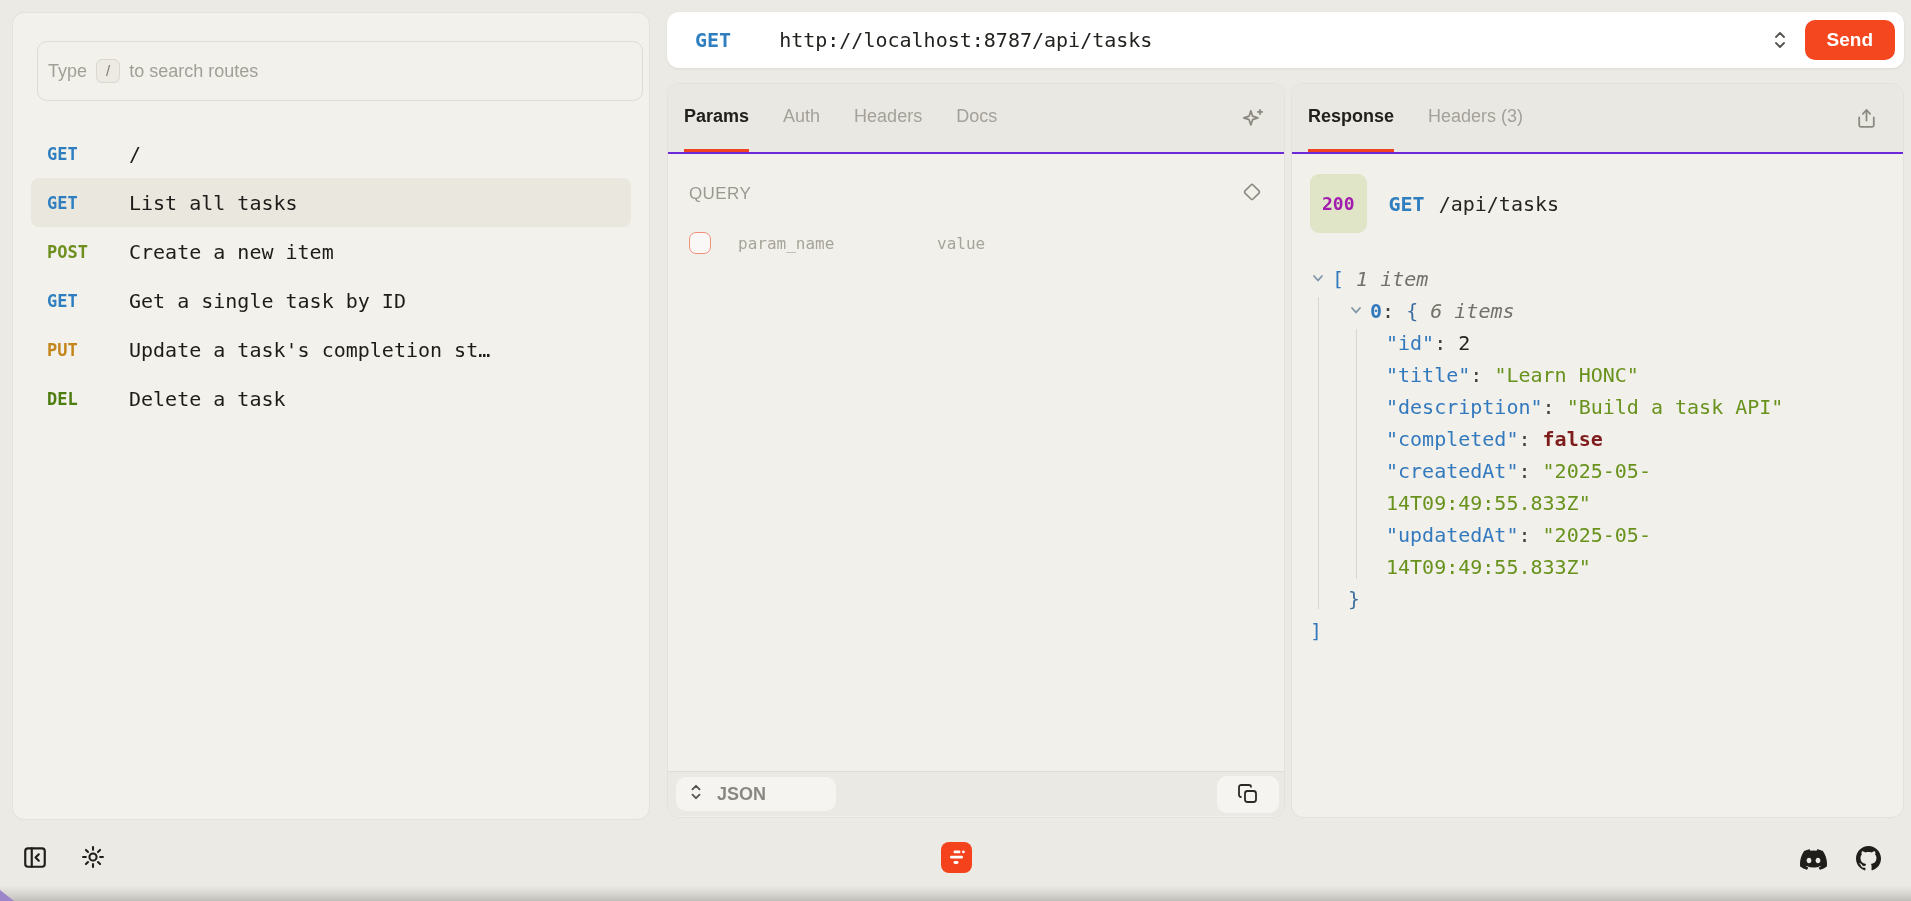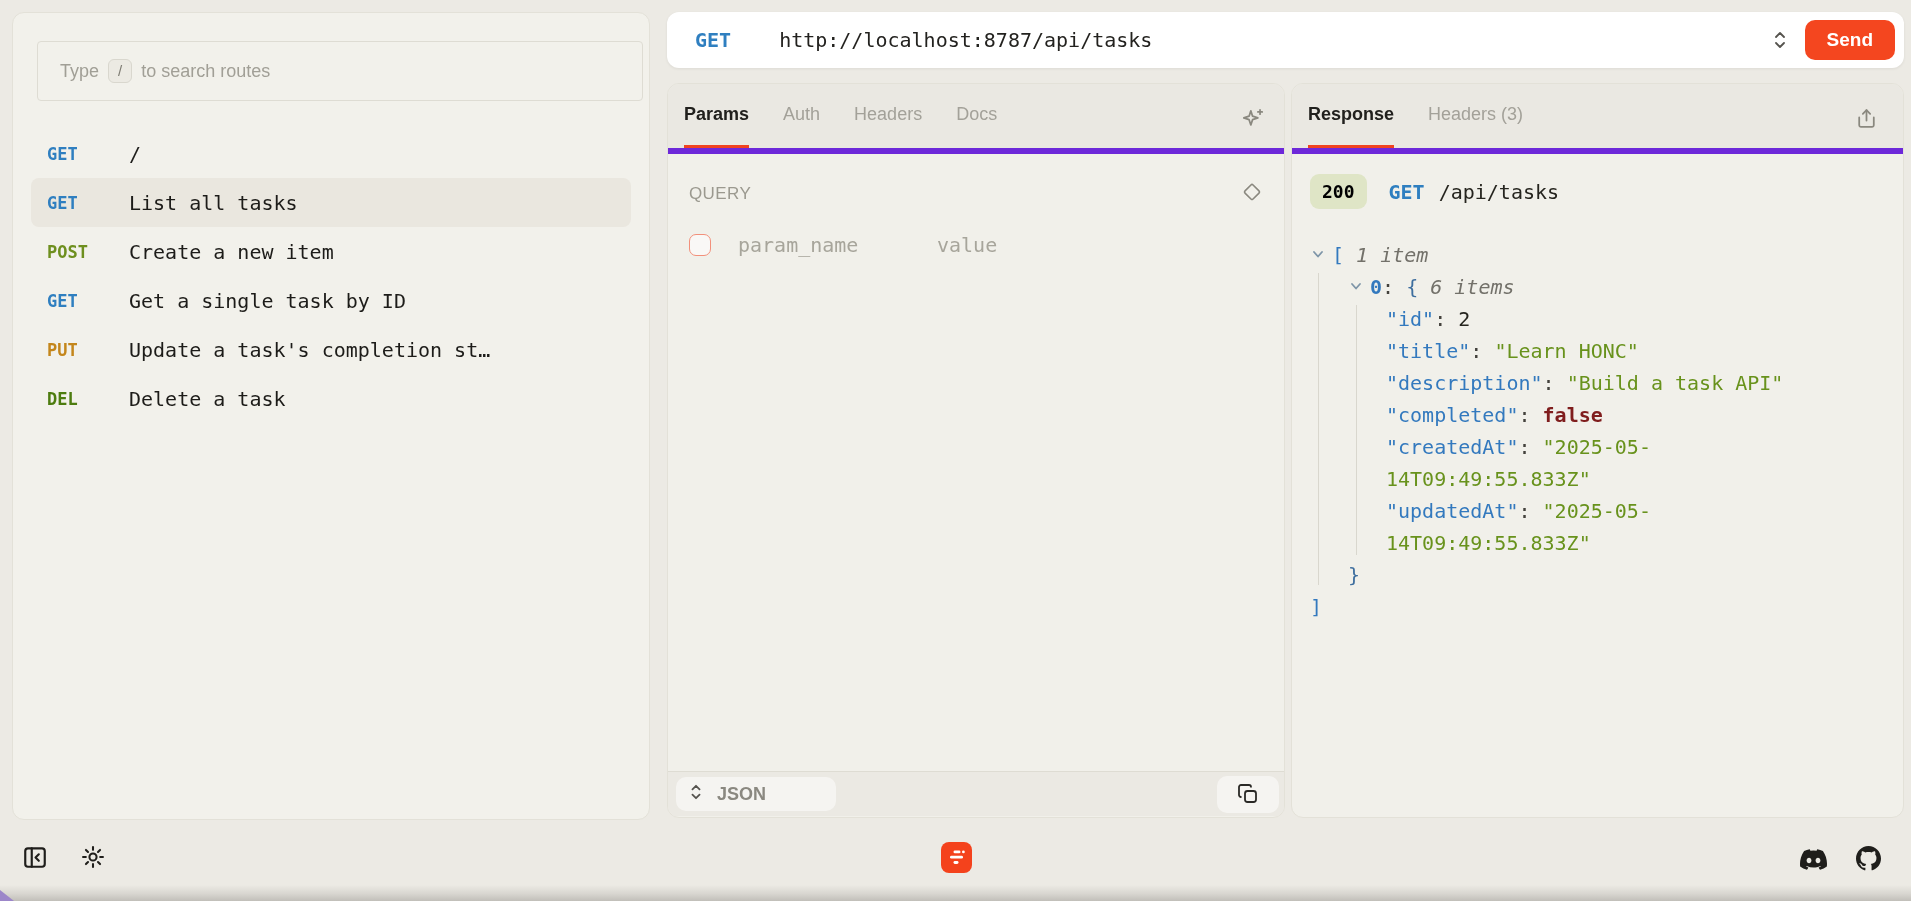--- a/index.html
+++ b/index.html
@@ -4,22 +4,22 @@
 <style>
   html,body{margin:0;padding:0;}
   .page{position:relative;width:1911px;height:901px;background:#ECEAE4;
         font-family:"Liberation Sans",sans-serif;overflow:hidden;}
   .mono{font-family:"DejaVu Sans Mono",monospace;}
 
   
   .sidebar{position:absolute;left:12px;top:12px;width:638px;height:808px;
            background:#F2F1EB;border:1px solid #E3E1D8;border-radius:12px;box-sizing:border-box;}
   .search-box{position:absolute;left:24px;top:28px;width:606px;height:60px;
-              border:1px solid #DEDCD3;border-radius:4px;display:flex;align-items:center;
-              padding-left:22px;box-sizing:border-box;color:#A19F96;font-size:18px;cursor:text;}
+              border:1px solid #DEDCD3;border-radius:10px;display:flex;align-items:center;
+              padding-left:10px;box-sizing:border-box;color:#A19F96;font-size:18px;cursor:text;}
   .search-key{display:inline-block;margin:0 9px;padding:2px 9px 3px;border:1px solid #D9D7CE;
               border-radius:6px;background:#ECEAE3;color:#7E7C73;font-size:15px;}
   .route-list{position:absolute;left:18px;right:18px;top:116px;}
   .route{display:flex;align-items:center;height:49px;border-radius:8px;padding-left:16px;cursor:pointer;}
   .route.selected{background:#EAE7DF;}
   .method{width:82px;font-family:"DejaVu Sans Mono",monospace;font-size:17px;font-weight:700;}
   .route-label{font-family:"DejaVu Sans Mono",monospace;font-size:20px;color:#1D1C19;white-space:nowrap;}
   .m-GET{color:#2F7FC0;} .m-POST{color:#6E8F1E;} .m-PUT{color:#C4861B;} .m-DEL{color:#4d7c0f;}
 
   
@@ -31,53 +31,53 @@
   .stepper-icon{margin-right:16px;display:flex;cursor:pointer;}
   .send-btn{margin-right:9px;height:40px;padding:0 22px;background:#F4461F;border:none;border-radius:10px;
             color:#fff;font-weight:700;font-size:19px;font-family:"Liberation Sans",sans-serif;cursor:pointer;}
 
   .panels{position:absolute;top:71px;left:0;right:0;bottom:0;display:flex;gap:6px;}
   .panel{background:#F1F0EA;border:1px solid #E3E1D8;border-radius:12px;box-sizing:border-box;
          position:relative;overflow:hidden;}
   .panel.params{width:618px;}
   .panel.response{flex:1;}
 
-  .tabbar{height:70px;background:#EAE8E2;border-bottom:6px solid #6d28d9;
+  .tabbar{height:70px;background:#EAE8E2;border-bottom:2px solid #6d28d9;
           display:flex;align-items:stretch;position:relative;box-sizing:border-box;}
   .tab{display:flex;align-items:center;margin-left:34px;border-bottom:3px solid transparent;
        box-sizing:border-box;font-size:18px;color:#A3A199;cursor:pointer;white-space:nowrap;}
   .tab:first-child{margin-left:16px;}
   .tab.active{color:#21201D;font-weight:700;border-bottom-color:#F0431F;}
   .tabbar-icon{position:absolute;right:18px;top:22px;cursor:pointer;}
 
   
   .query-row{display:flex;align-items:center;margin:26px 20px 0 21px;}
   .query-label{font-size:17px;color:#9B998F;letter-spacing:0.4px;}
   .query-spacer{flex:1;}
   .param-row{display:flex;align-items:center;margin:24px 0 0 21px;}
   .param-checkbox{width:22px;height:22px;border:1.5px solid #F2907B;border-radius:7px;
                   background:rgba(255,255,255,0.55);box-sizing:border-box;cursor:pointer;}
   .param-input{border:none;outline:none;background:transparent;font-family:"DejaVu Sans Mono",monospace;
-               font-size:20px;color:#0369a1;}
+               font-size:16px;color:#0369a1;}
   .param-input::placeholder{color:#A7A59B;opacity:1;}
   .param-name{margin-left:25px;width:195px;}
   .param-value{width:200px;}
 
   .panel-footer{position:absolute;left:0;right:0;bottom:1px;height:45px;border-top:1px solid #DEDCD3;
                 background:#EBE9E3;display:flex;align-items:center;box-sizing:border-box;}
   .format-select{display:flex;align-items:center;margin-left:8px;padding:5px 70px 5px 12px;
                  border-radius:10px;background:rgba(255,255,255,0.5);cursor:pointer;}
   .format-label{margin-left:13px;font-size:18px;font-weight:700;color:#8A8880;}
   .copy-btn{margin-left:auto;margin-right:5px;width:62px;height:37px;border-radius:10px;
             background:rgba(255,255,255,0.5);display:flex;align-items:center;justify-content:center;cursor:pointer;}
 
   
   .response-content{padding:20px 12px 0 18px;}
   .status-row{display:flex;align-items:center;}
-  .status-badge{padding:7px 12px;border-radius:9px;background:#DFE5C6;color:#000000;
+  .status-badge{padding:19px 12px;border-radius:9px;background:#DFE5C6;color:#a21caf;
                 font-size:18px;font-weight:700;}
   .status-method{margin-left:22px;font-size:20px;font-weight:700;color:#2F7FC0;}
   .status-path{margin-left:14px;font-size:20px;color:#26251F;}
 
   .json-tree{position:relative;margin-top:30px;font-family:"DejaVu Sans Mono",monospace;
              font-size:20px;color:#26251F;}
   .tree-line{line-height:32px;white-space:pre;}
   .tree-chevron{vertical-align:top;cursor:pointer;}
   .seg-meta{font-style:italic;color:#73716A;}
   .seg-key{color:#3379BE;}

